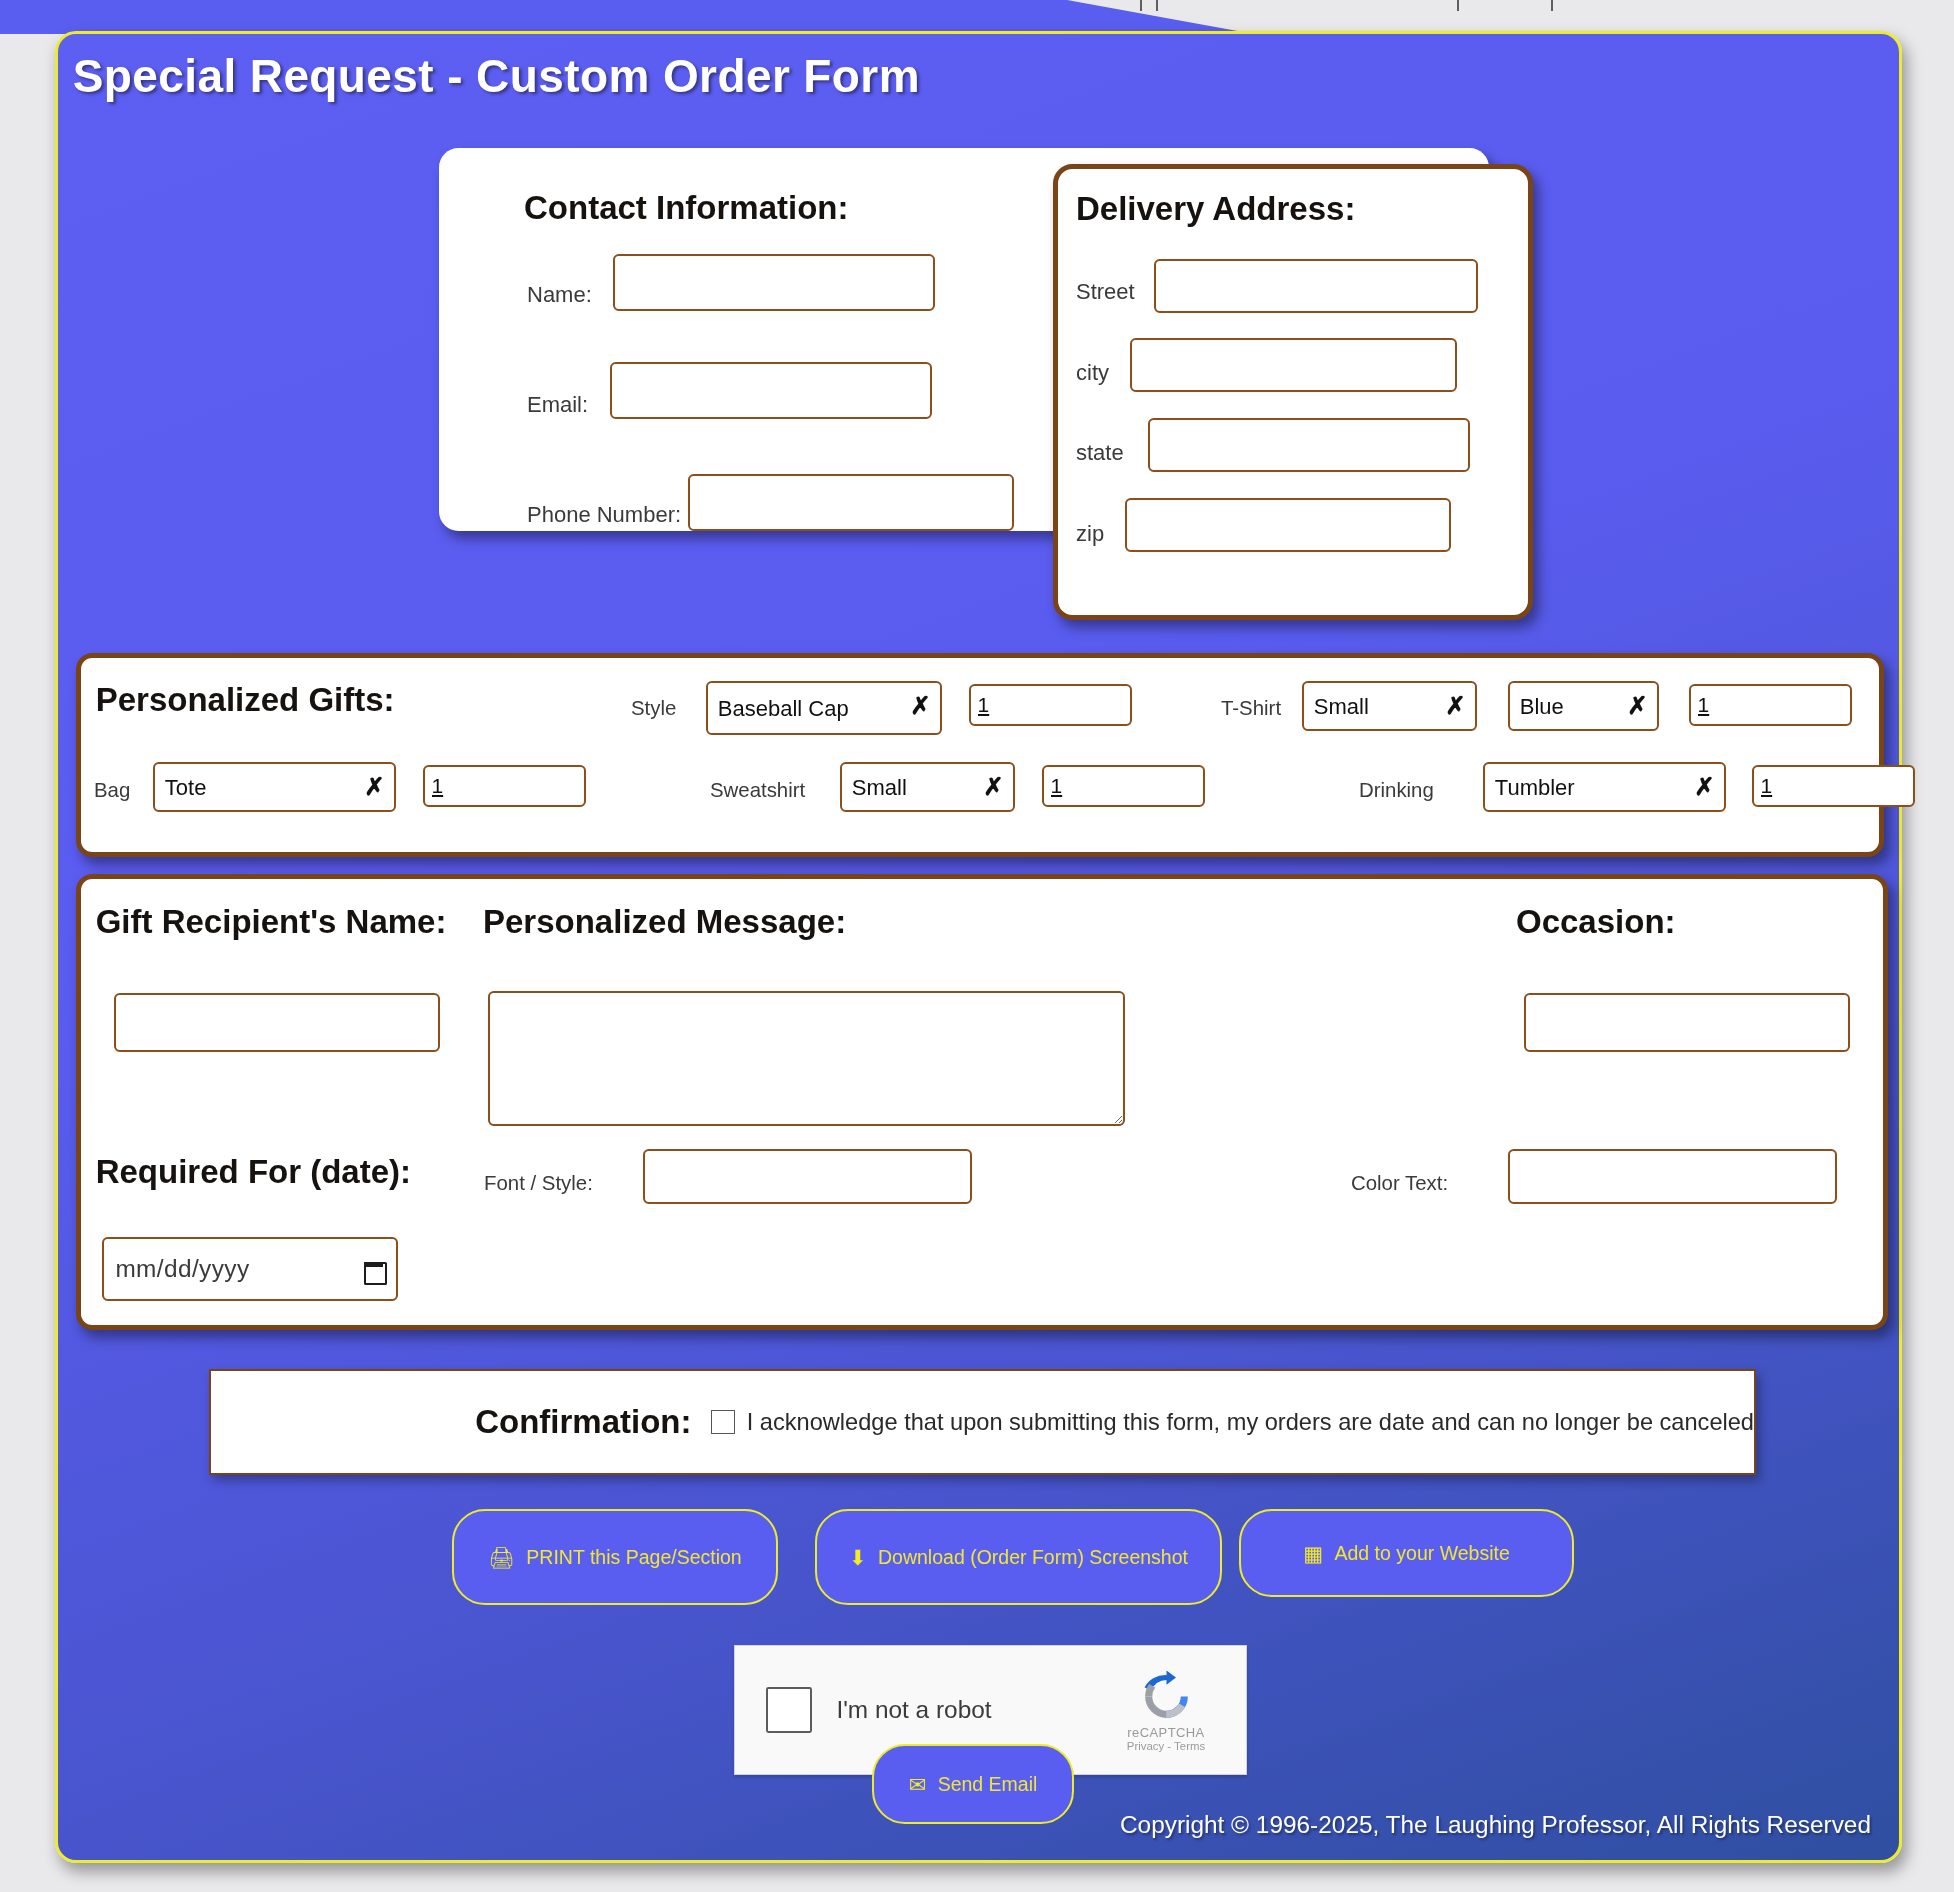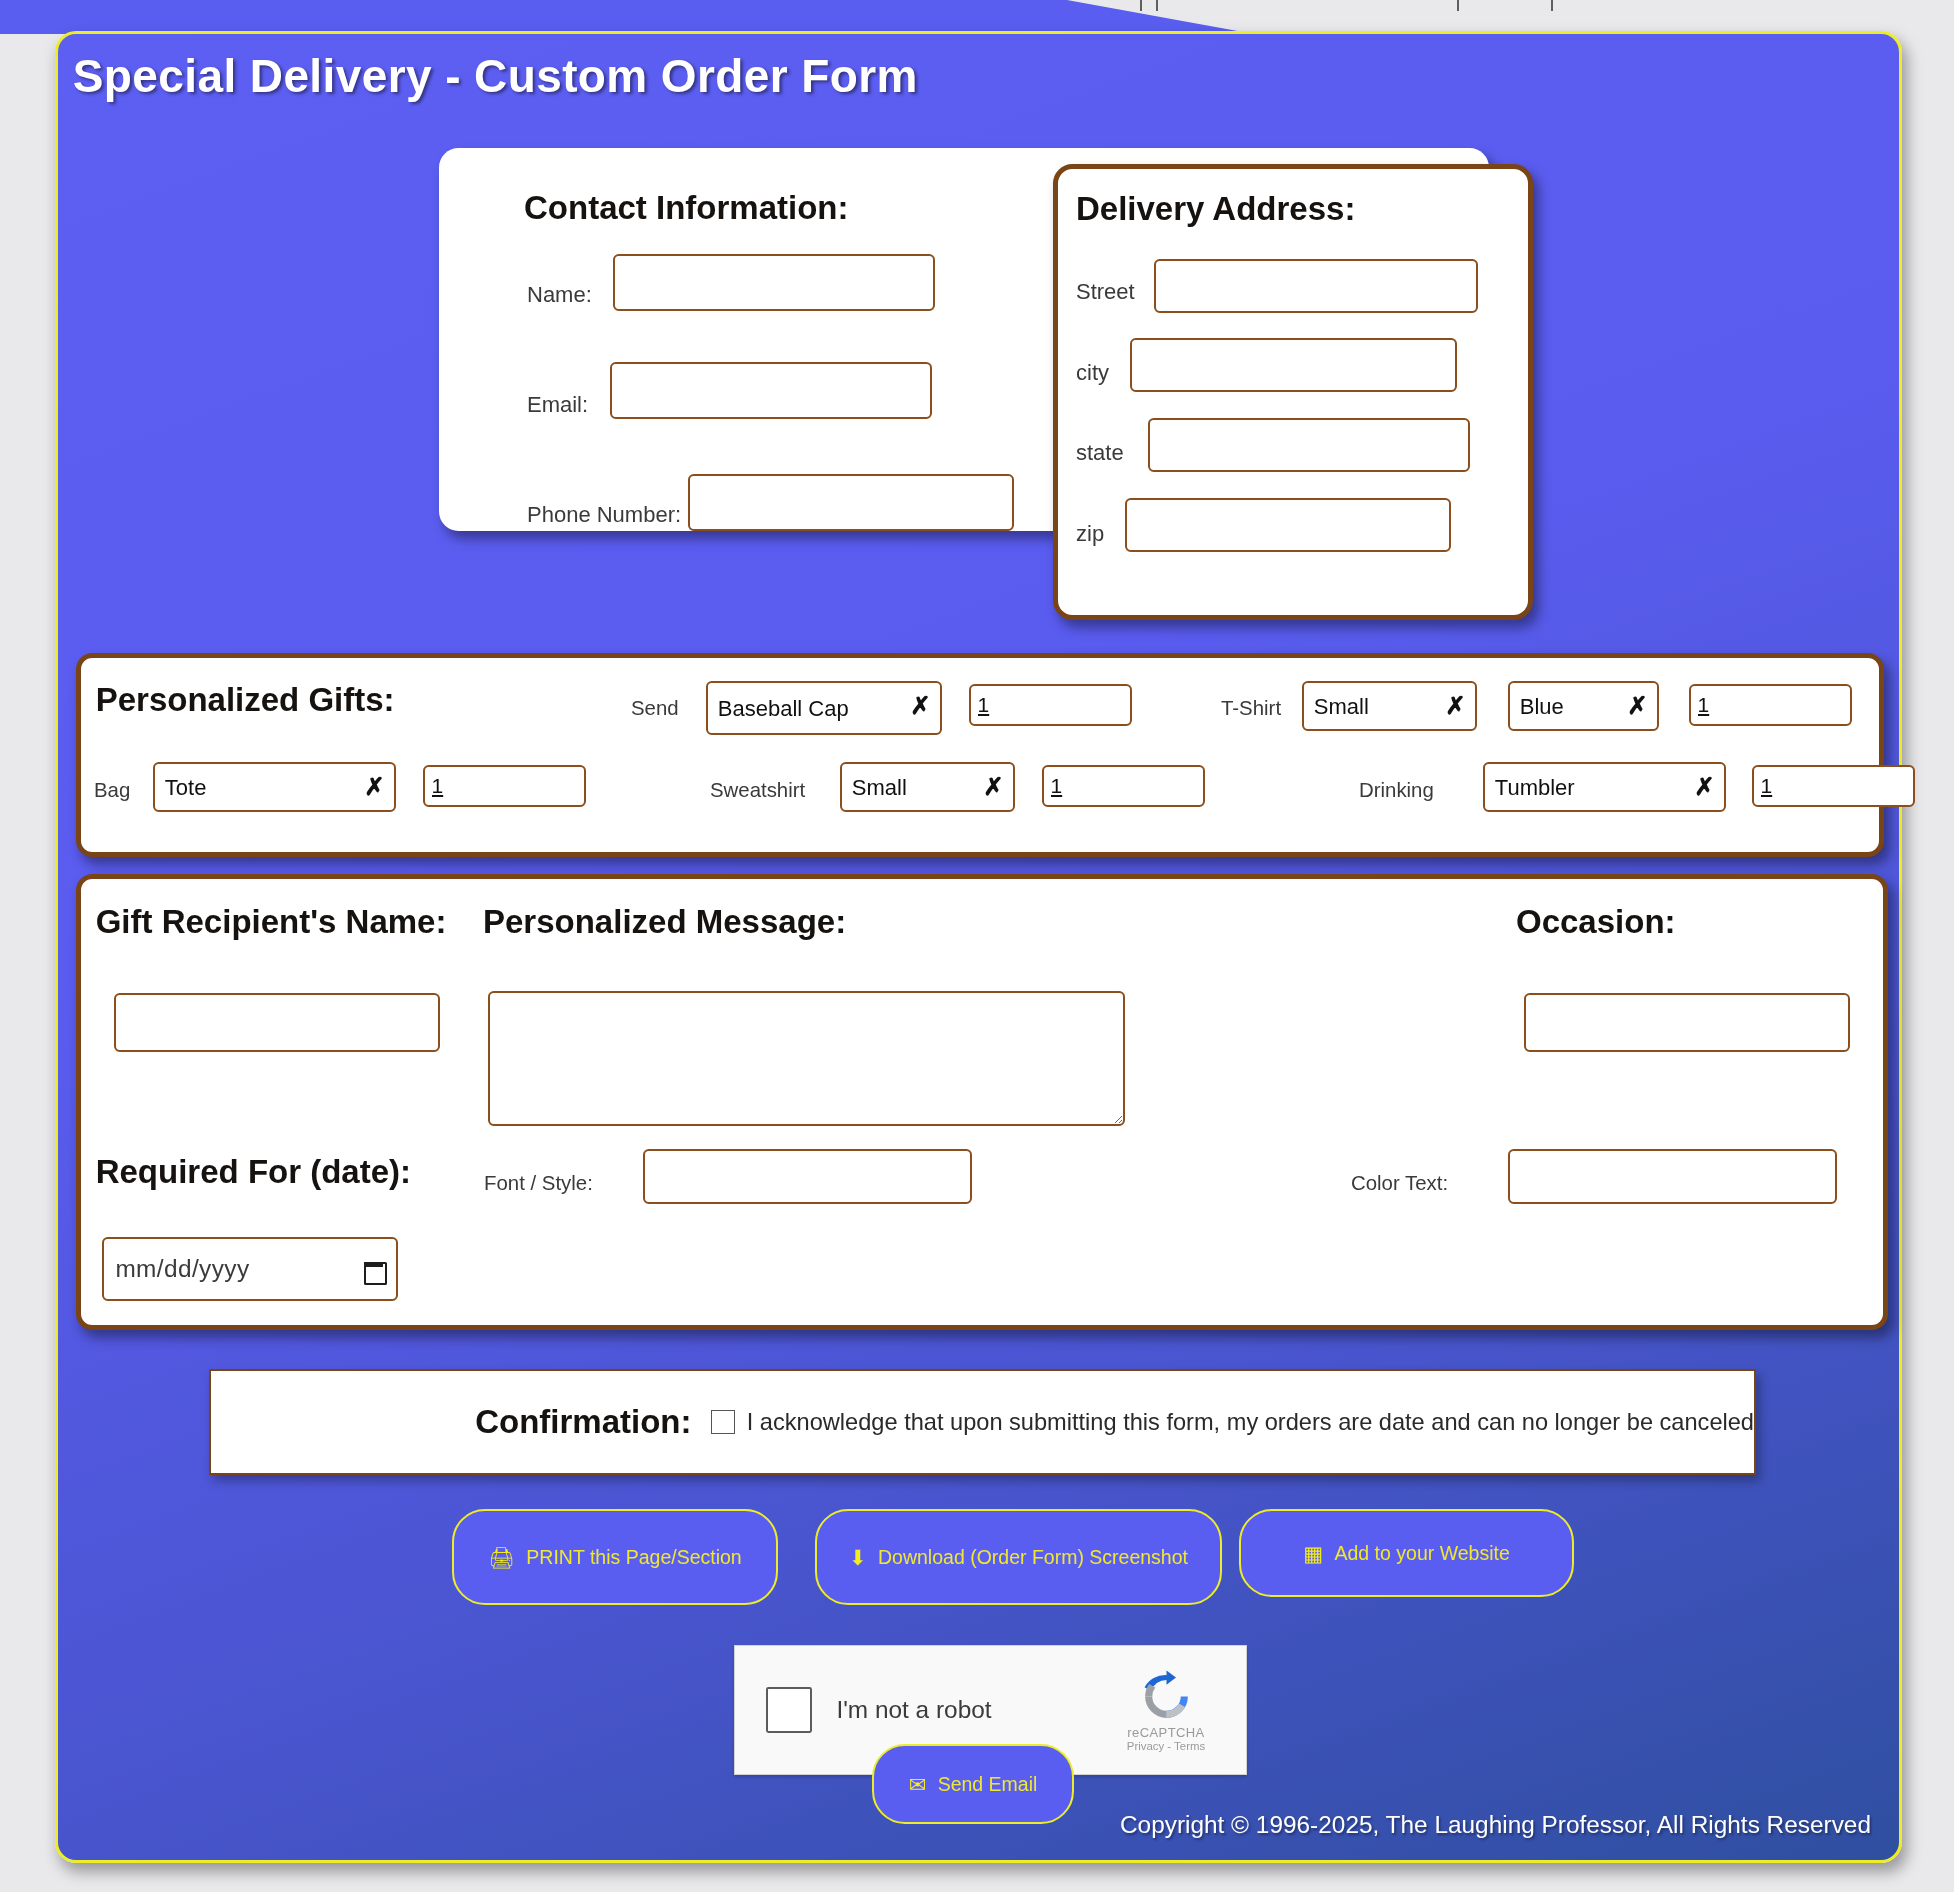--- a/index.html
+++ b/index.html
@@ -306,21 +306,21 @@
       <i style="left:989px"></i>
       <i style="left:1140px"></i>
     <i style="left:1156px"></i>
       <i style="left:1457px"></i>
       <i style="left:1551px"></i>
   </div>
   <div class="top-bleed"></div>
 
   <div class="card">
 
-    <div class="form-title">Special Delivery - Custom Order Form</div>
+    <div class="form-title">Special Request - Custom Order Form</div>
 
     <div class="panel" style="left:381px; top:114px; width:1050px; height:383px;">
       <div class="hdr" style="position:absolute;left:85px;top:41px;">Contact Information:</div>
 
       <div class="lbl" style="position:absolute;left:88px;top:134px;">Name:</div>
       <input class="inp" type="text" style="position: absolute; left: 174px; top: 106px; width: 322px; height: 57px;" placeholder="">
 
       <div class="lbl" style="position:absolute;left:88px;top:244px;">Email:</div>
       <input class="inp" type="text" style="position: absolute; left: 171px; top: 214px; width: 322px; height: 57px;" placeholder="">
 
@@ -341,21 +341,21 @@
       <input class="inp" type="text" style="position: absolute; left: 90px; top: 249px; width: 322px; height: 54px;">
 
       <div class="lbl" style="position:absolute;left:18px;top:352px;">zip</div>
       <input class="inp" type="text" style="position: absolute; left: 67px; top: 329px; width: 326px; height: 54px;">
     </div>
 
     <div class="panel brown" style="left:18px; top:619px; width:1808px; height:204px; border-radius:16.3px;">
 
       <div class="hdr" style="position:absolute;left:14.7px;top:23px;">Personalized Gifts:</div>
 
-      <div class="lbl-sm" style="position:absolute;left:550px;top:39px;">Send</div>
+      <div class="lbl-sm" style="position:absolute;left:550px;top:39px;">Style</div>
       <div class="selwrap" style="left:625px;top:23px;width:236px;height:50px;">
         <select class="sel" style="width:236px;height:54px;">
           <option>Baseball Cap</option>
         </select>
         <span class="chev">✗</span>
       </div>
       <input class="qty" type="text" style="position: absolute; left: 888px; top: 26px; width: 163px; height: 42px;" value="1">
 
       <div class="lbl-sm" style="position:absolute;left:1140px;top:39px;">T-Shirt</div>
       <div class="selwrap" style="left:1221px;top:23px;width:175px;height:50px;">

